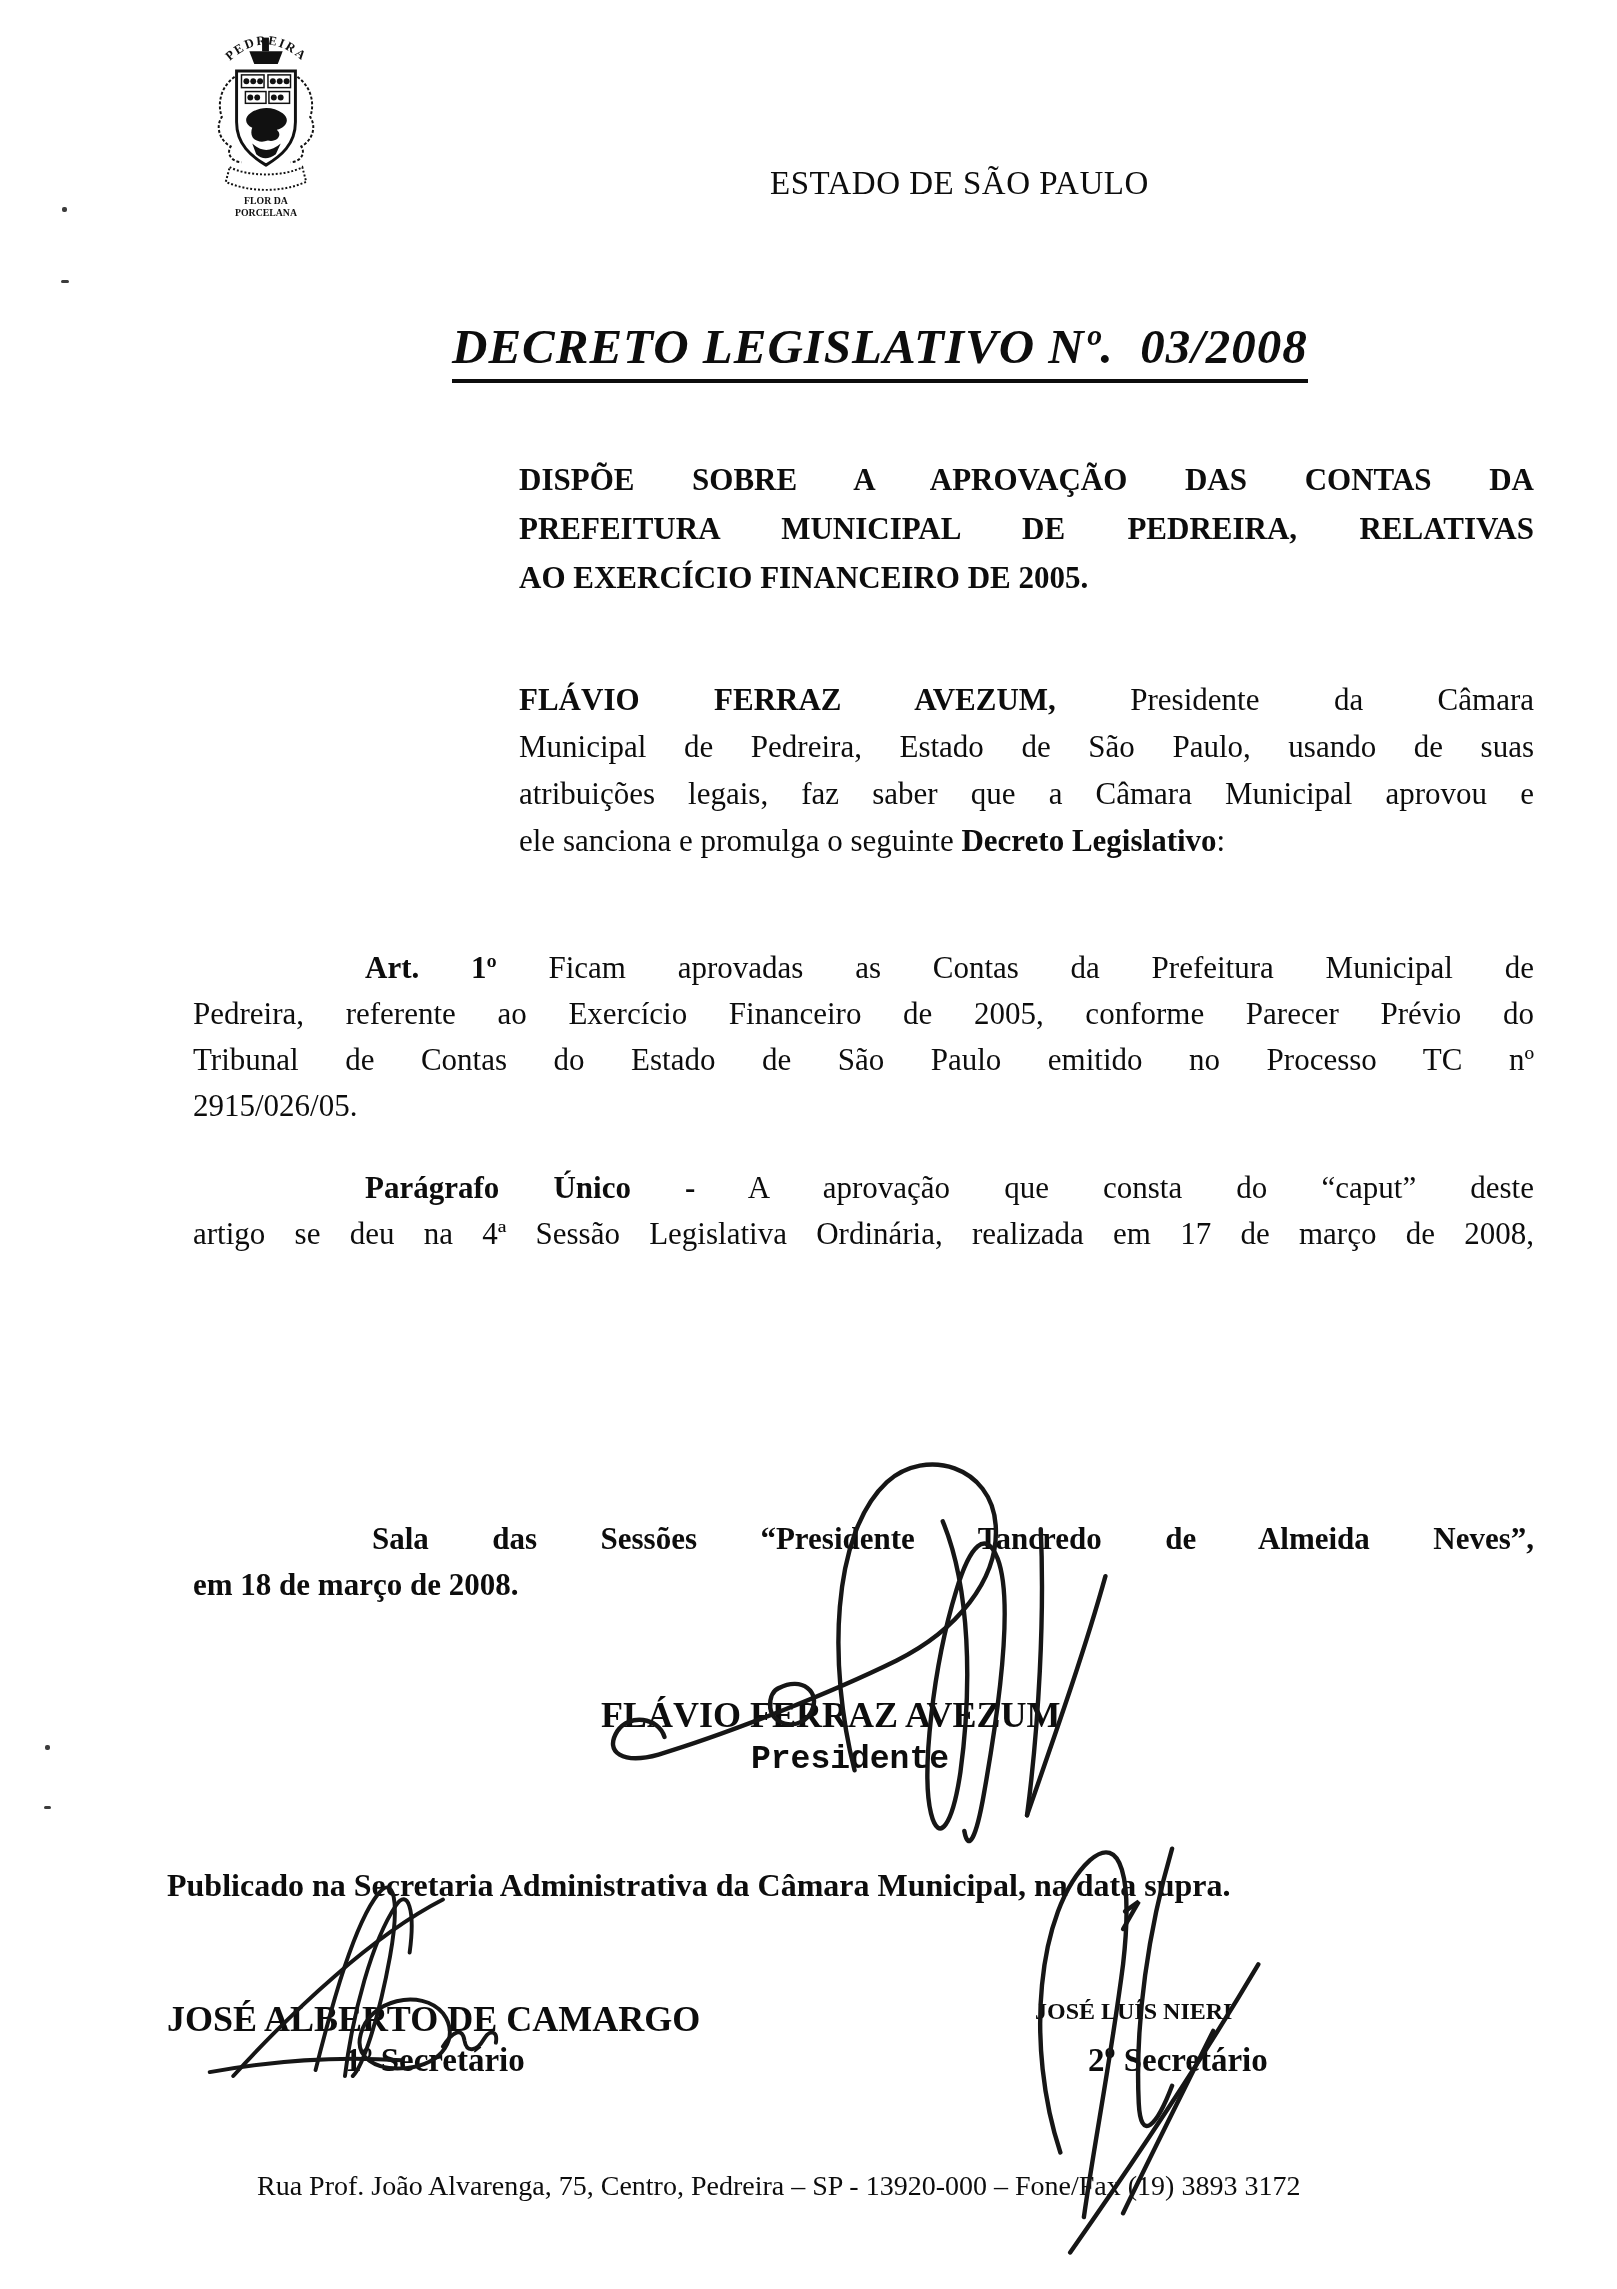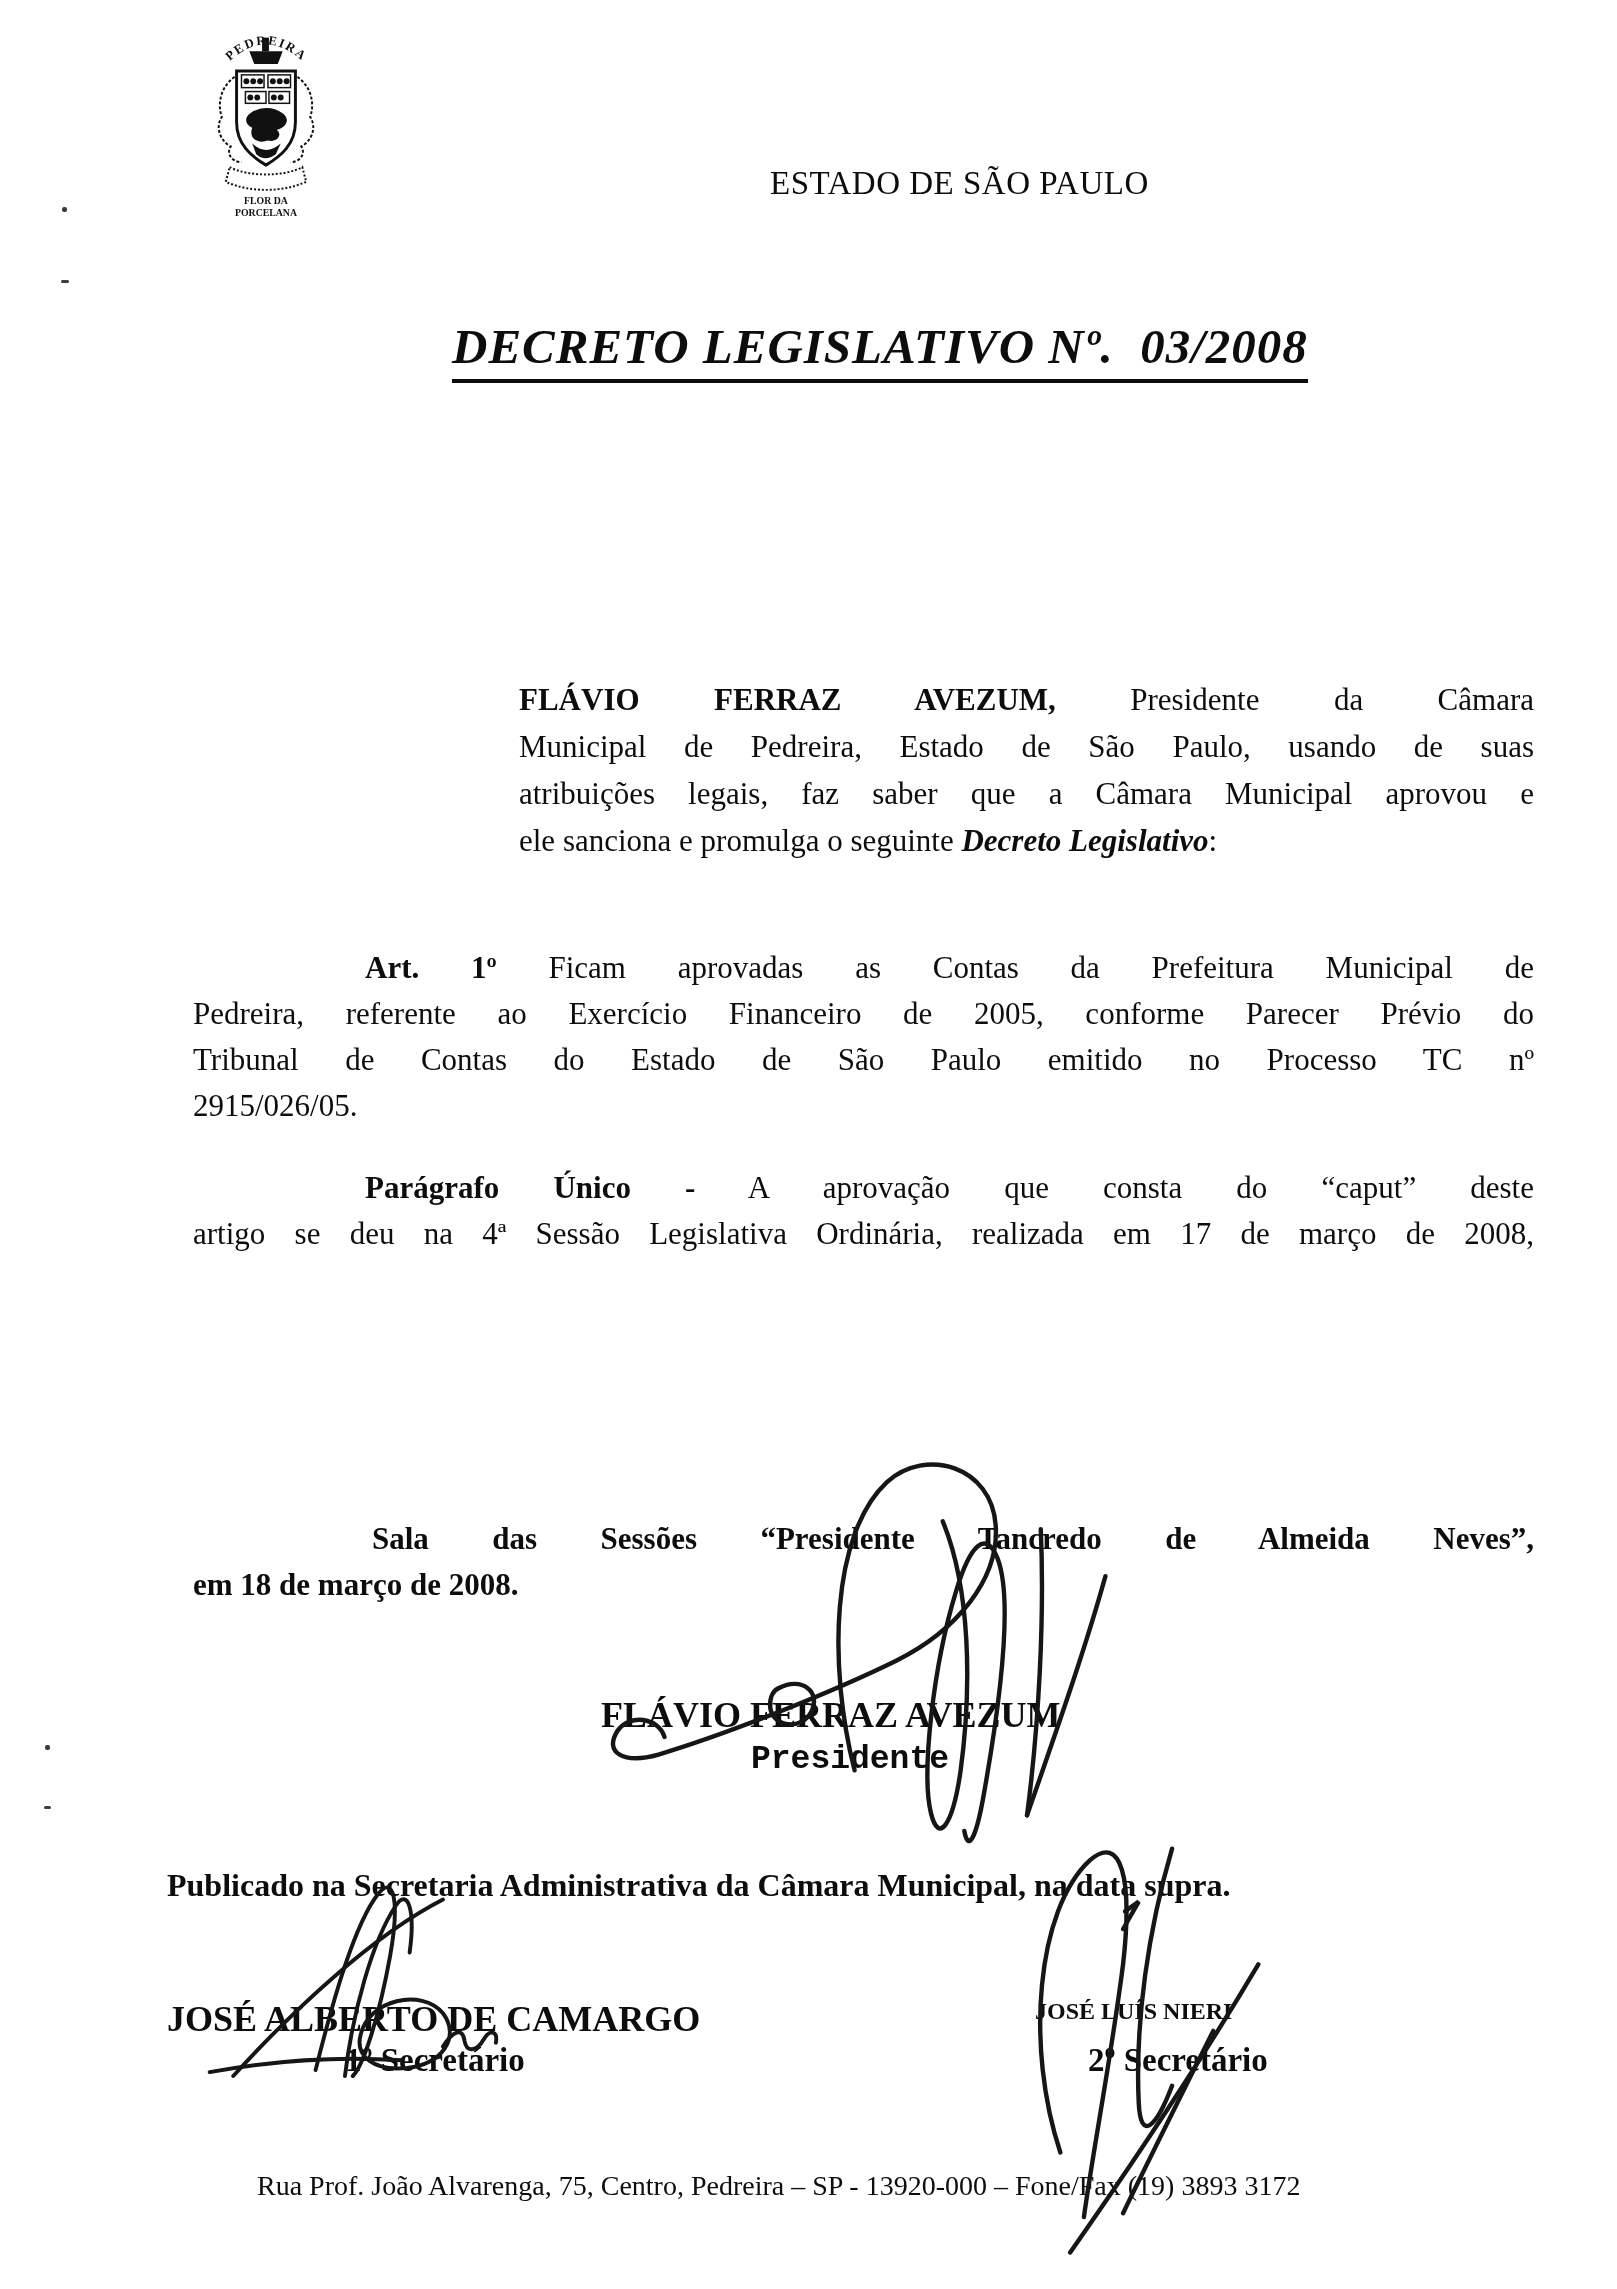--- a/index.html
+++ b/index.html
@@ -7,21 +7,21 @@
     position:relative;
     width:1617px;height:2290px;
     background:#ffffff;
     color:#0d0d0d;
     font-family:"Liberation Serif","DejaVu Serif",serif;
     overflow:hidden;
   }
   .abs{position:absolute;}
   .nowrap{white-space:nowrap;}
   .b{font-weight:bold;}
-  .bi{font-weight:bold;font-style:italic;}
+  .bi{font-weight:bold;}
 
   .org-title{left:560px;top:71px;font-size:41px;letter-spacing:1px;}
   .org-state{left:770px;top:165px;font-size:33px;letter-spacing:0.5px;}
 
   .doc-title{
     left:452px;top:318px;font-size:49px;font-weight:bold;font-style:italic;
     white-space:pre;letter-spacing:1px;
     border-bottom:4.9px solid #0d0d0d;padding-bottom:3.9px;display:inline-block;
   }
 
@@ -101,20 +101,25 @@
       <text x="61" y="202" text-anchor="middle" font-size="10" font-weight="bold" fill="#111">PORCELANA</text>
     </svg>
   </div>
 
   <div class="abs org-state nowrap">ESTADO DE SÃO PAULO</div>
 
   <div class="abs" style="left:452px;top:318px;">
     <span class="doc-title" style="position:static;left:auto;top:auto;">DECRETO LEGISLATIVO Nº.  03/2008</span>
   </div>
 
+  <div class="block summary">
+    <div class="jl">DISPÕE SOBRE A APROVAÇÃO DAS CONTAS DA</div>
+    <div class="jl">PREFEITURA MUNICIPAL DE PEDREIRA, RELATIVAS</div>
+    <div class="ll">AO EXERCÍCIO FINANCEIRO DE 2005.</div>
+  </div>
 
   <div class="block preamble">
     <div class="jl"><span class="b">FLÁVIO FERRAZ AVEZUM,</span><span> Presidente da Câmara</span></div>
     <div class="jl">Municipal de Pedreira, Estado de São Paulo, usando de suas</div>
     <div class="jl">atribuições legais, faz saber que a Câmara Municipal aprovou e</div>
     <div class="ll"><span>ele sanciona e promulga o seguinte </span><span class="bi">Decreto Legislativo</span><span>:</span></div>
   </div>
 
   <div class="block artblock art1">
     <div class="jl ind"><span class="b">Art. 1º</span><span> Ficam aprovadas as Contas da Prefeitura Municipal de</span></div>

